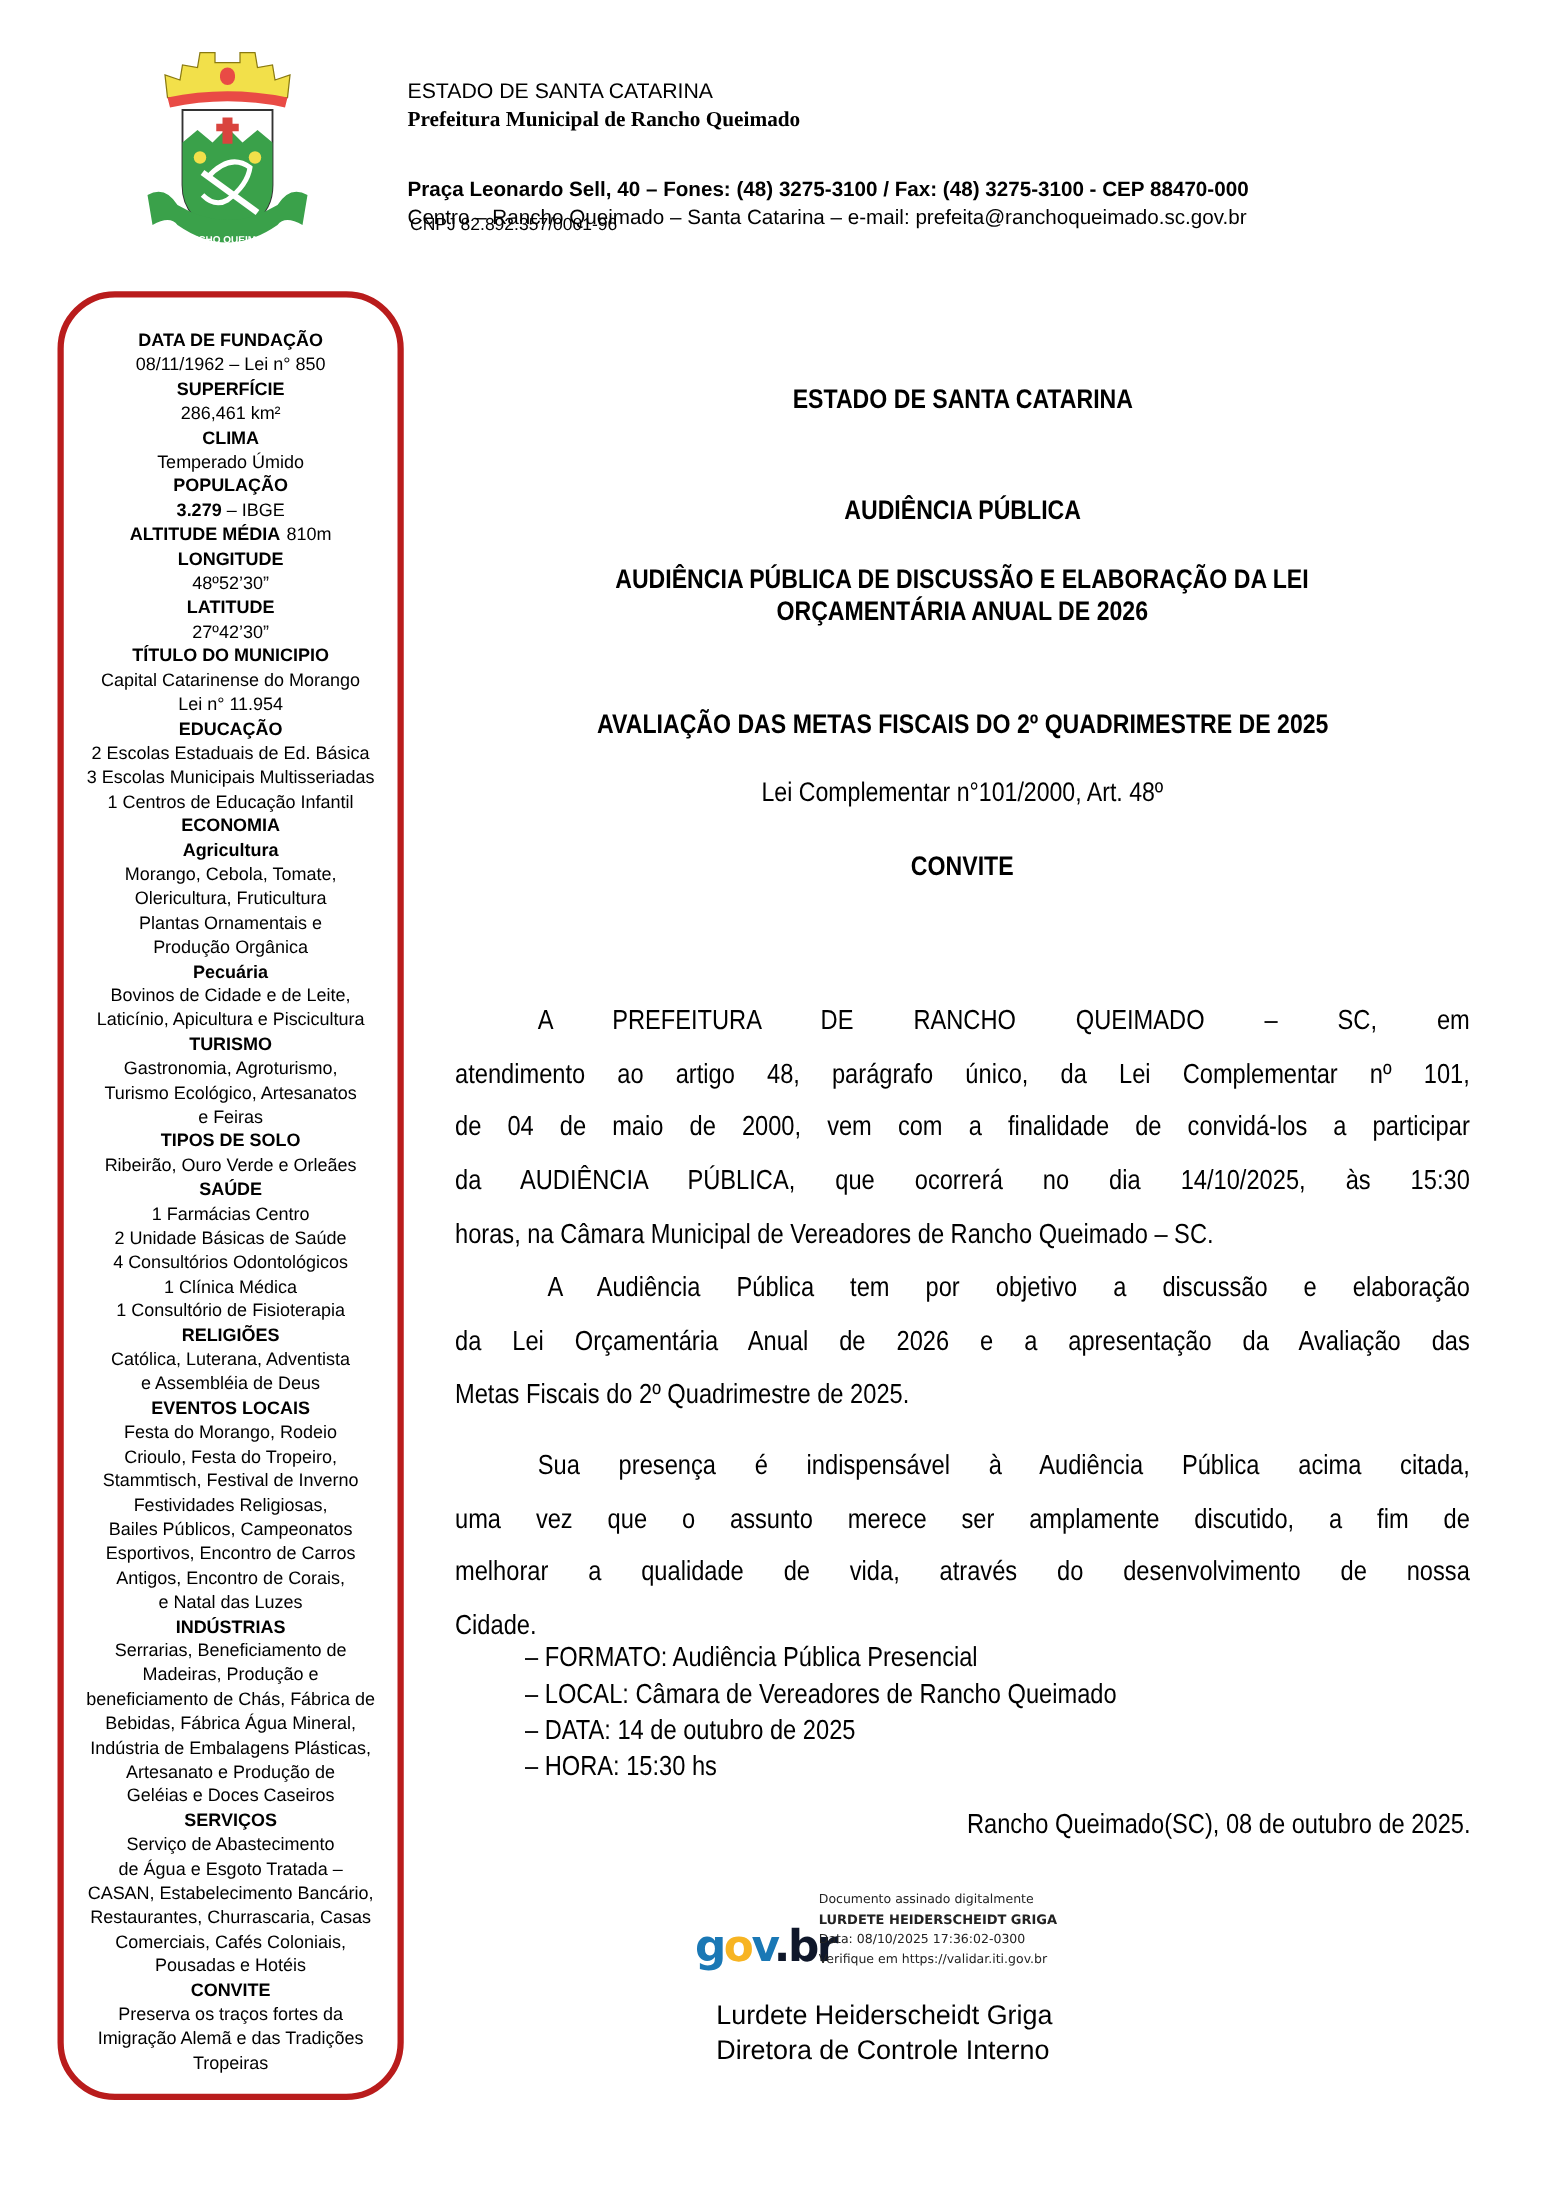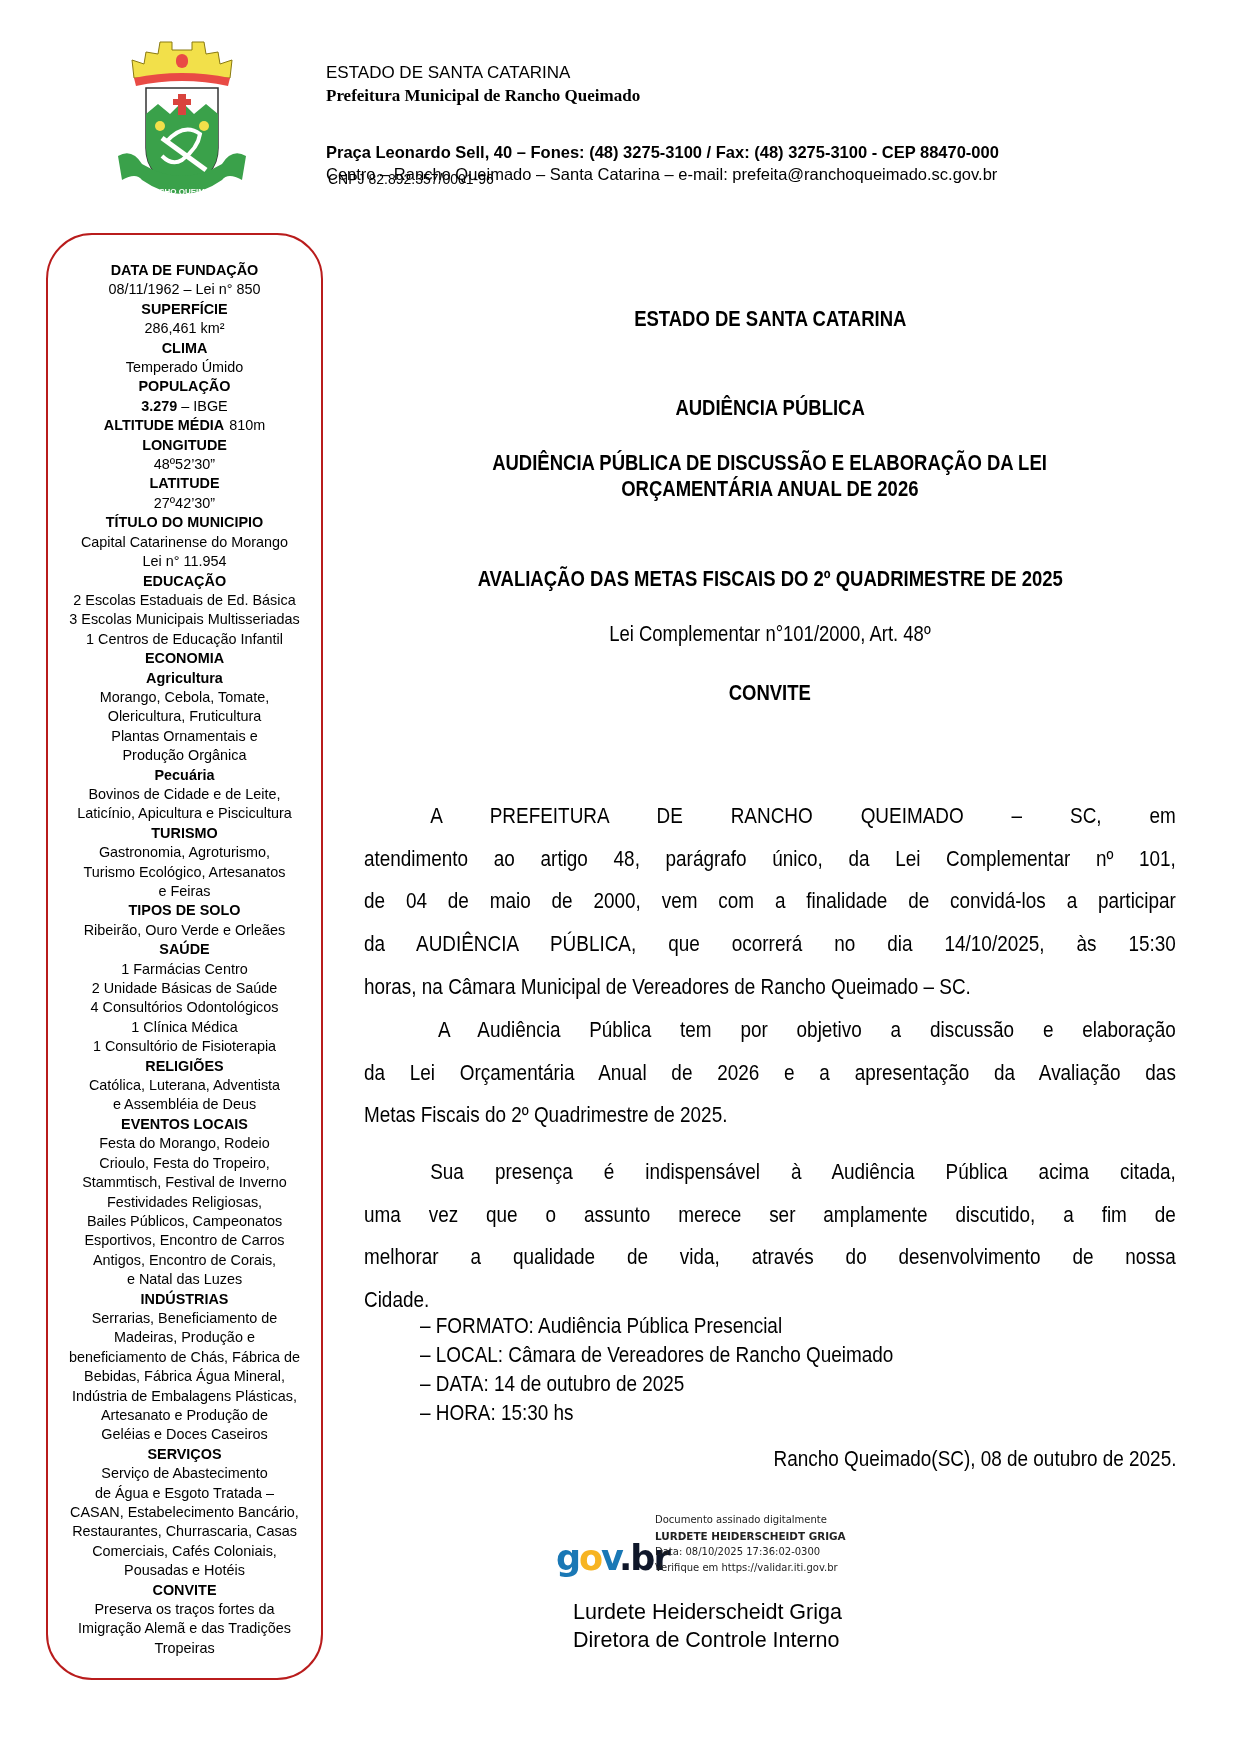--- a/index.html
+++ b/index.html
@@ -10,21 +10,21 @@
   #crest { left:112px; top:38px; width:140px; height:170px; }
   #hdr-state { left:326px; top:63px; font-size:17px; letter-spacing:0; }
   #hdr-pref { left:326px; top:86px; font-size:17px; font-weight:bold;font-family:Liberation Serif, serif; }
   #hdr-addr1 { left:326px; top:143px; font-size:16.5px;font-weight:bold; }
   #hdr-addr2 { left:326px; top:165px; font-size:16.5px;text-align:center; }
   #hdr-cnpj  { left:328px; top:171px; font-size:14px; }
 
   
   #sidebar {
     left:46px; top:233px; width:277px; height:1447px;
-    border:2px solid #b91c1c; border-radius:46px; box-sizing:border-box;padding-left:16px;
+    border:5px solid #b91c1c; border-radius:46px; box-sizing:border-box;padding-left:16px;
   }
   #sidebar-content {
     position:absolute; left:0; right:0; top:26px;
     text-align:center; font-size:14.4px; line-height:19.4px;
   }
   #sidebar-content .h { font-weight:bold; display:block; }
   #sidebar-content .t { display:block; white-space:nowrap; }
 
   
   #main { left:364px; top:0; width:812px; }

